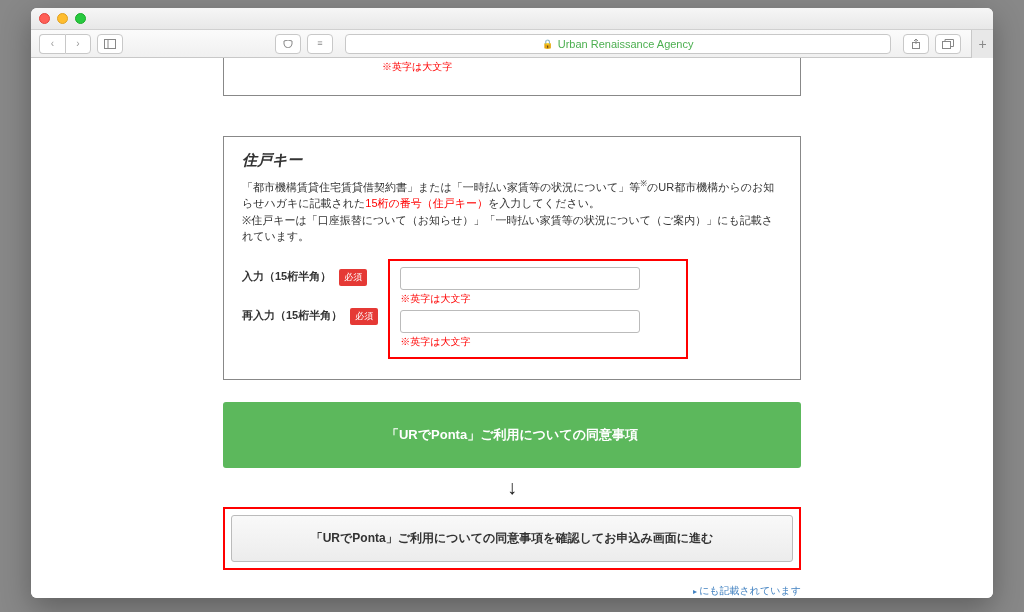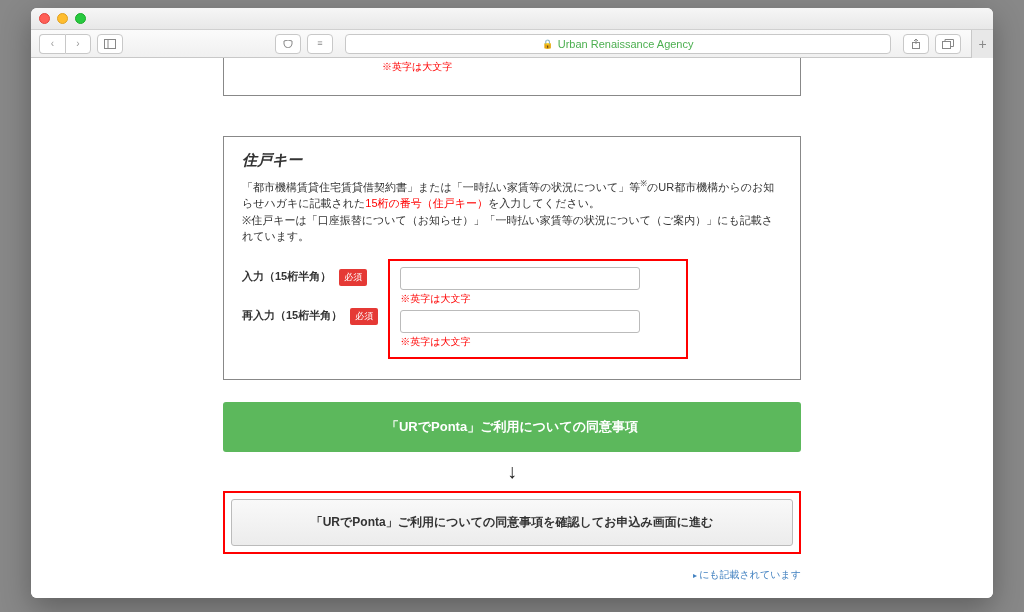--- a/index.html
+++ b/index.html
@@ -165,21 +165,21 @@
       height: 23px;
       border-radius: 3px;
       padding: 0 6px;
       font-size: 11px;
     }
     .green-bar {
       background: #5cb85c;
       color: #fff;
       text-align: center;
       font-size: 13px;
-      padding: 16px 0;
+      padding: 24px 0;
       margin-top: 22px;
       border-radius: 3px;
       font-weight: bold;
     }
     .arrow-down {
       text-align: center;
       font-size: 20px;
       color: #222;
       margin: 8px 0;
       font-weight: bold;

